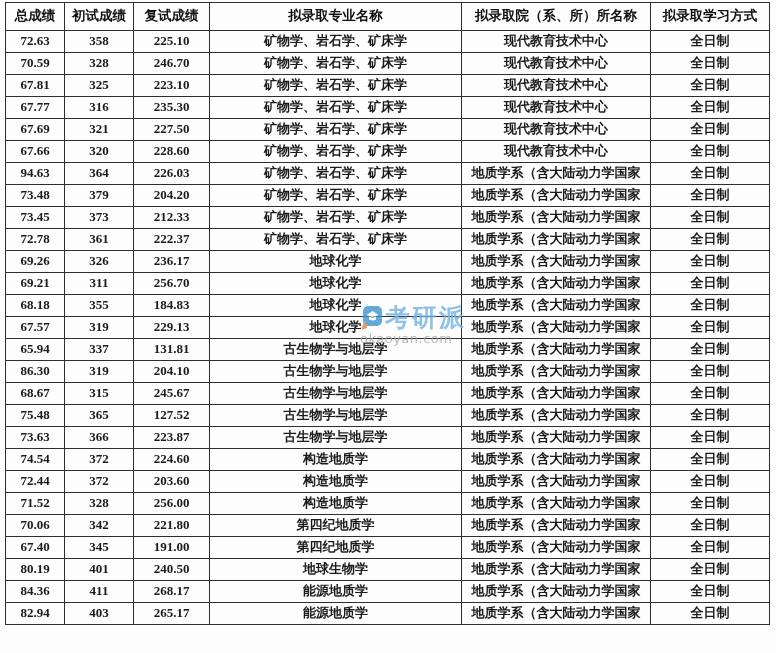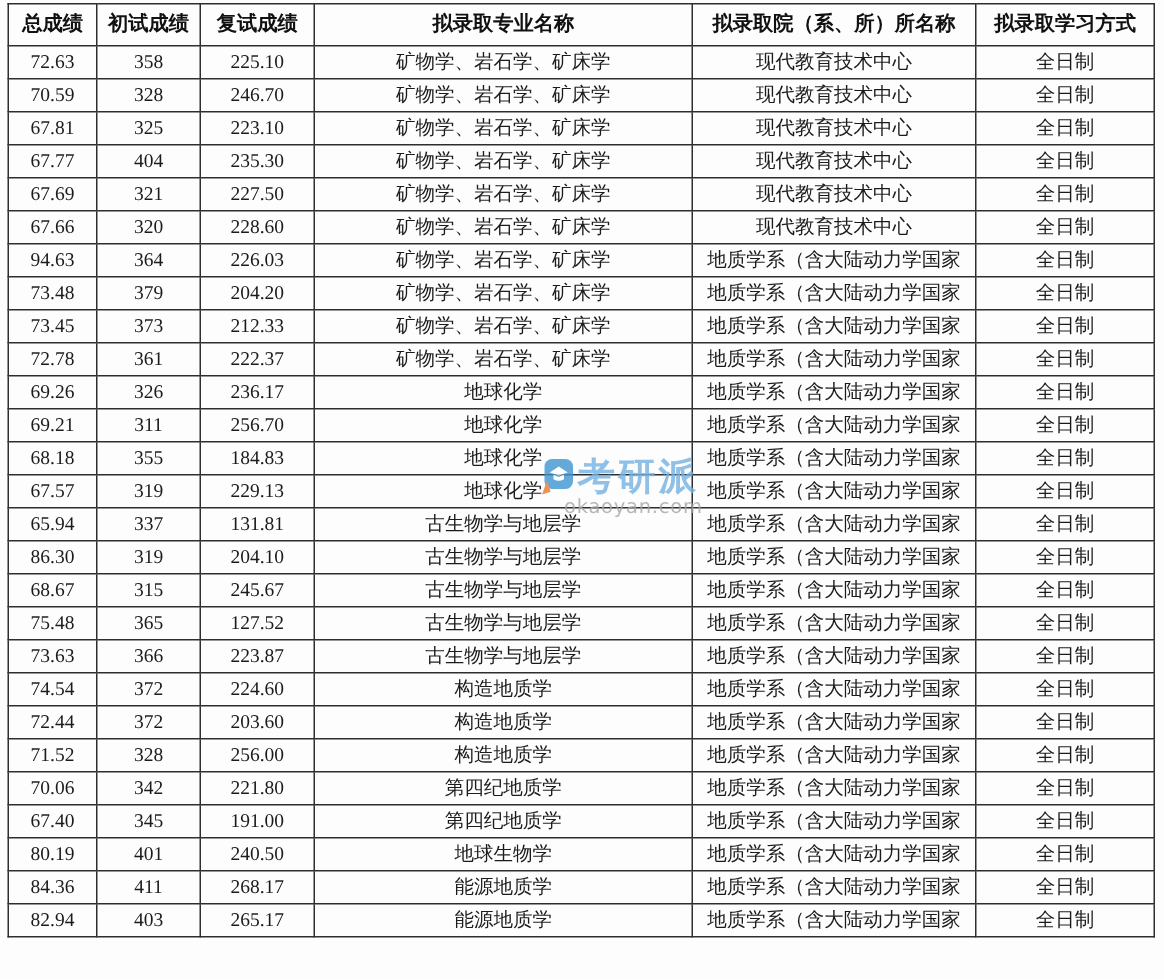--- a/index.html
+++ b/index.html
@@ -47,20 +47,21 @@
     overflow: hidden;
   }
   table.score-table thead th {
     height: 27px;
     font-weight: bold;
     font-size: 13.5px;
     color: #111111;
   }
   table.score-table tbody tr {
     height: 22px;
+    font-weight: bold;
   }
   
   .watermark {
     position: absolute;
     left: 360px;
     top: 305px;
     opacity: 0.8;
     pointer-events: none;
   }
   .wm-row1 {
@@ -105,21 +106,21 @@
     font-size: 25px;
     font-weight: bold;
     letter-spacing: 2px;
     line-height: 1;
   }
   .wm-url {
     font-family: "DejaVu Sans", "Liberation Sans", sans-serif;
     font-size: 13px;
     letter-spacing: 0.5px;
     margin-top: 2px;
-    margin-left: 16px;
+    margin-left: 0;
     line-height: 1;
   }
 </style>
 </head>
 <body>
 
 <div class="page">
 
   <div class="table-wrap">
     <table class="score-table">
@@ -161,21 +162,21 @@
           <tr>
             <td>67.81</td>
             <td>325</td>
             <td>223.10</td>
             <td>矿物学、岩石学、矿床学</td>
             <td>现代教育技术中心</td>
             <td>全日制</td>
           </tr>
           <tr>
             <td>67.77</td>
-            <td>404</td>
+            <td>316</td>
             <td>235.30</td>
             <td>矿物学、岩石学、矿床学</td>
             <td>现代教育技术中心</td>
             <td>全日制</td>
           </tr>
           <tr>
             <td>67.69</td>
             <td>321</td>
             <td>227.50</td>
             <td>矿物学、岩石学、矿床学</td>

